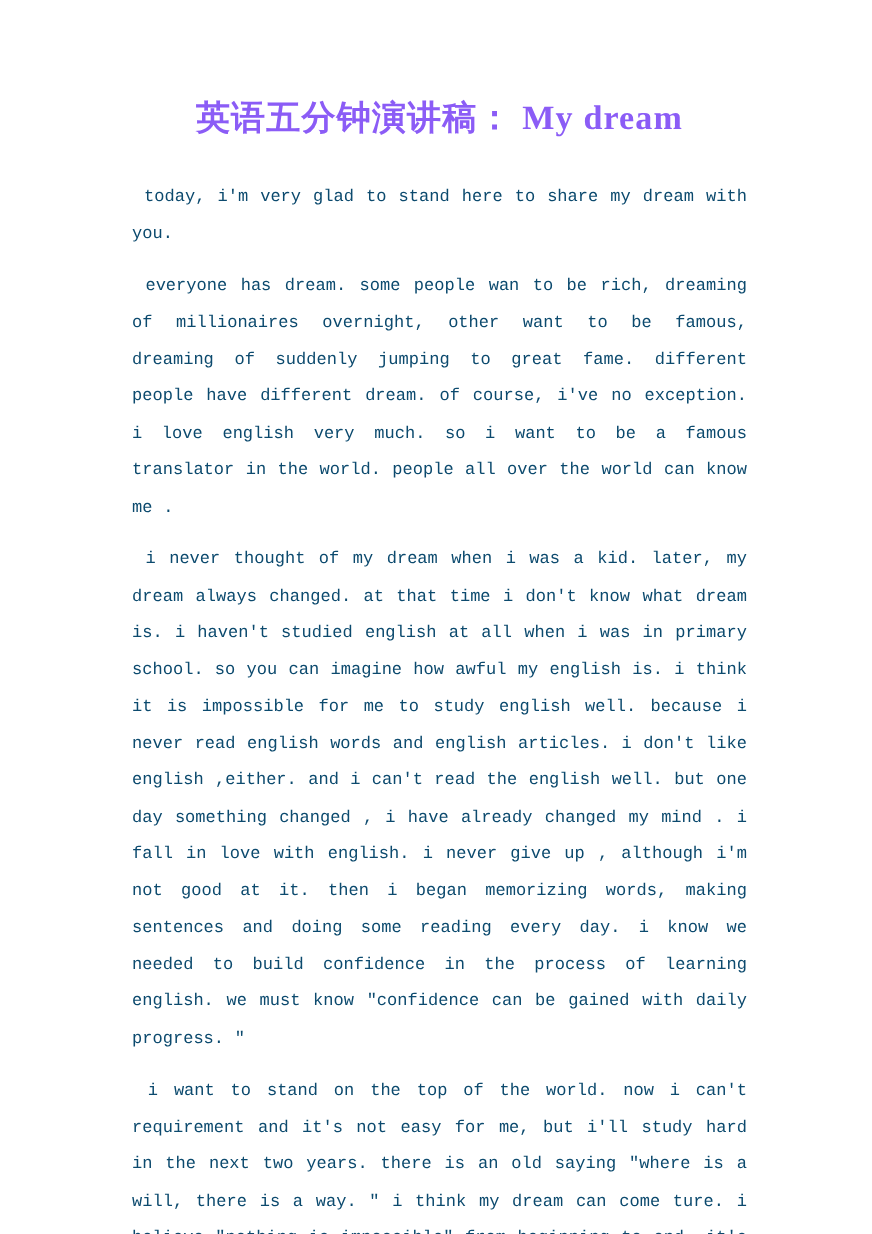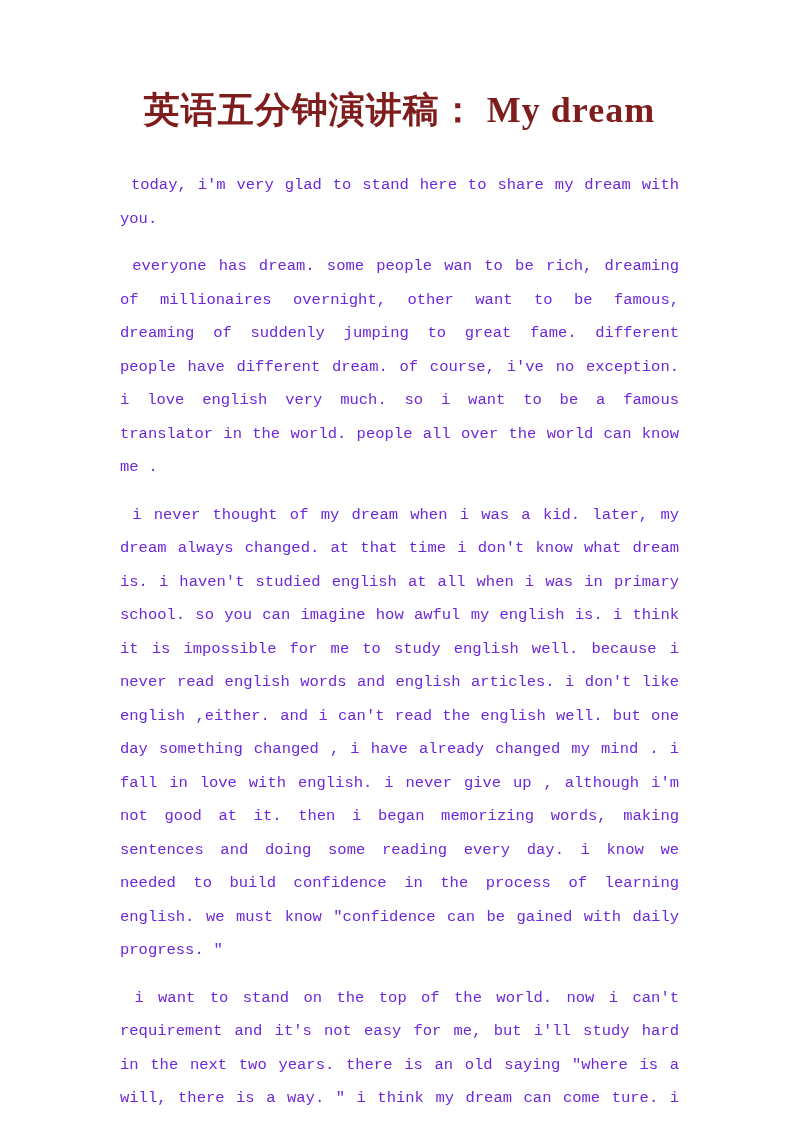--- a/index.html
+++ b/index.html
@@ -11,34 +11,34 @@
     position: relative;
     width: 793px;
     height: 1122px;
     background: #ffffff;
     box-sizing: border-box;
     padding: 88px 114px 0 120px;
     overflow: hidden;
   }
   .doc-title {
     font-family: "Liberation Serif", "DejaVu Serif", serif;
-    font-size: 36px;
+    font-size: 31px;
     font-weight: 700;
-    color: #7f1d1d;
+    color: #8b5cf6;
     text-align: center;
     letter-spacing: 1px;
     margin: 0 0 36px 0;
     line-height: 1.25;
     white-space: pre-wrap;
   }
   .doc-body p {
     font-family: "Liberation Mono", "DejaVu Sans Mono", monospace;
     font-size: 15.5px;
     line-height: 33.5px;
-    color: #6d28d9;
+    color: #0c4a6e;
     text-align: justify;
     margin: 0 0 14px 0;
     white-space: pre-wrap;
     word-spacing: 0.5px;
   }
   .doc-body p:last-child {
     margin-bottom: 0;
   }
 </style>
 </head>

